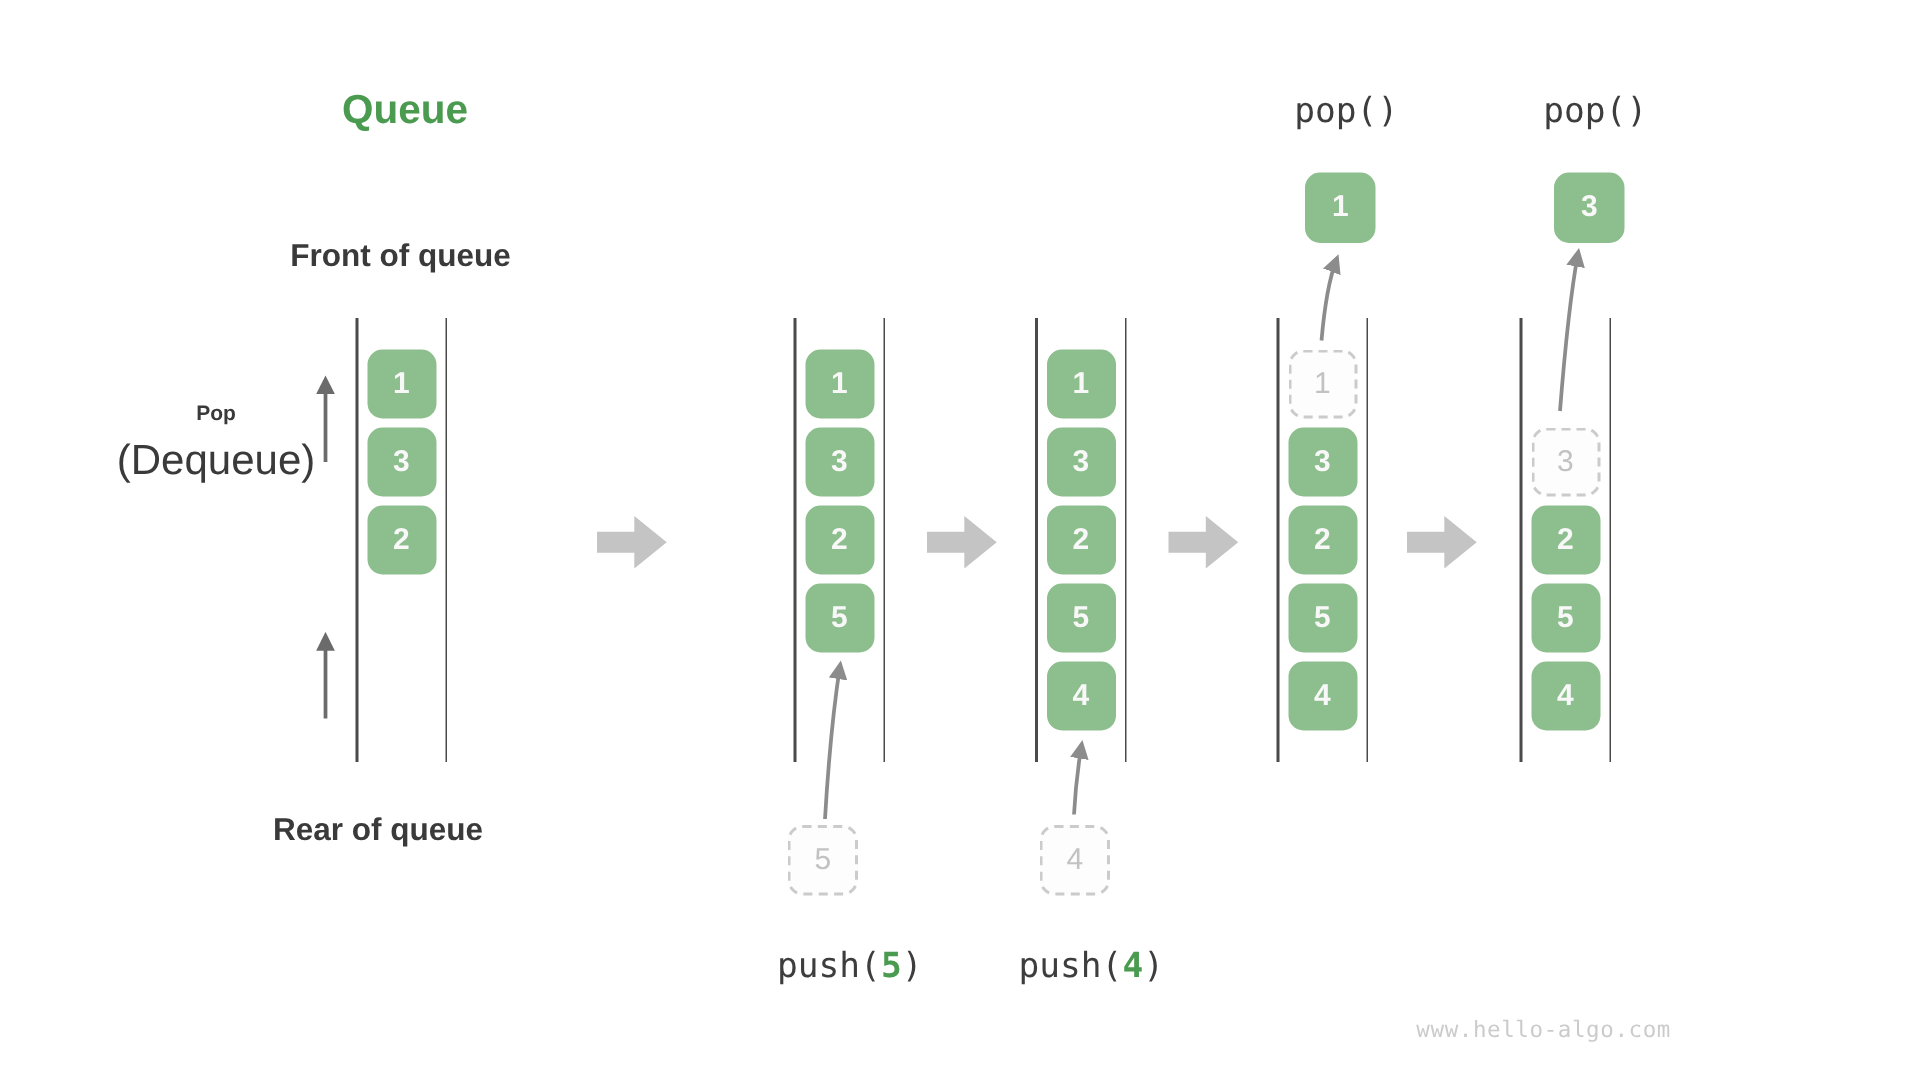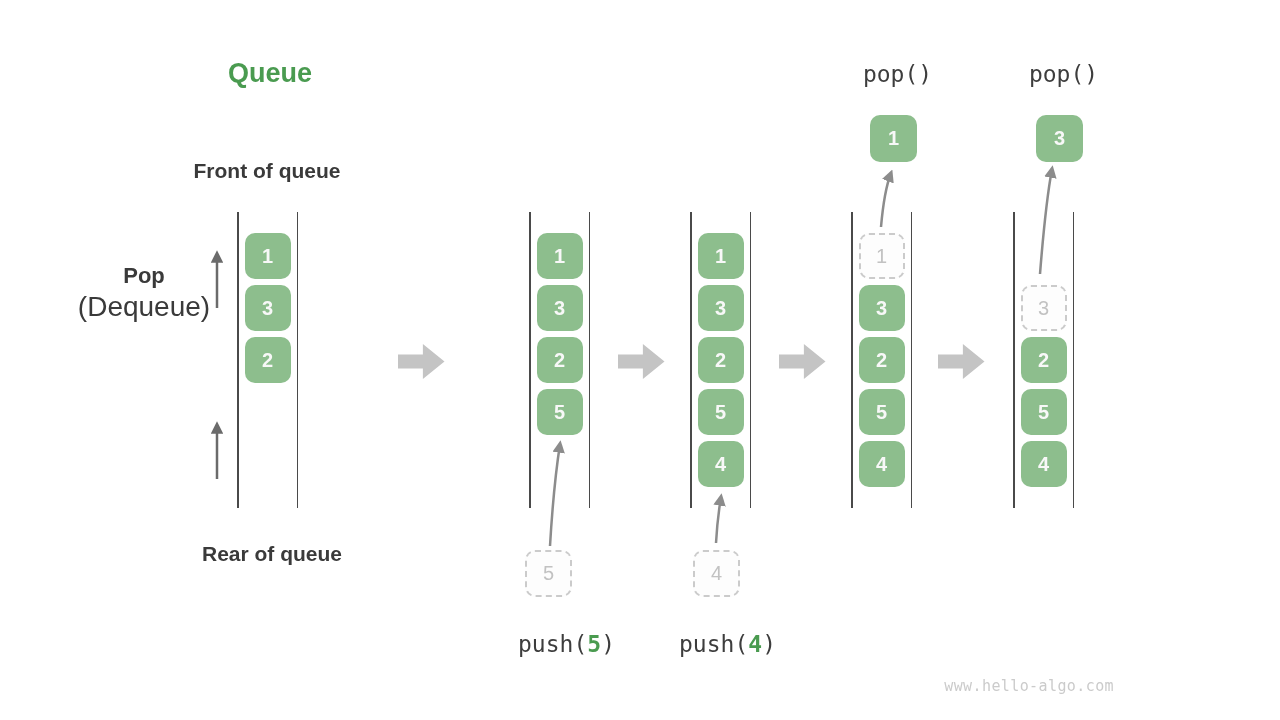--- a/index.html
+++ b/index.html
@@ -25,21 +25,21 @@
     font-size:27px;font-weight:700;color:var(--accent);
   }
   .side-label{
     position:absolute;transform:translateX(-50%);
     font-size:21px;font-weight:700;color:var(--text-dark);white-space:nowrap;
   }
   .dir-group{
     position:absolute;width:220px;transform:translateX(-50%);
     text-align:center;color:var(--text-dark);line-height:31px;white-space:nowrap;
   }
-  .dir-title{font-size:22px;font-weight:700;}
+  .dir-title{font-size:14px;font-weight:700;}
   .dir-sub{font-size:28px;font-weight:400;}
   .wall{
     position:absolute;width:1.5px;background:var(--wall);
   }
   .cell{
     position:absolute;width:46px;height:46px;border-radius:10px;
     display:flex;align-items:center;justify-content:center;
     font-size:20px;font-weight:700;box-sizing:border-box;
   }
   .cell-solid{background:var(--green);color:#F8F8F8;}
@@ -72,21 +72,21 @@
   <div class="title">Queue</div>
 
   <div class="side-label" style="left:267px;top:159px;">Front of queue</div>
 
   <div class="dir-group" style="left:144px;top:260px;">
     <div class="dir-title">Pop</div>
     <div class="dir-sub">(Dequeue)</div>
   </div>
 
 
-  <div class="side-label" style="left:272px;top:542px;">Rear of queue</div>
+  <div class="side-label" style="left:252px;top:542px;">Rear of queue</div>
 
   <div id="columns">
       <div class="wall" style="left: 237px; top: 212px; height: 296px;"></div>
       <div class="wall" style="left: 296.5px; top: 212px; height: 296px;"></div>
       <div class="cell cell-solid" style="left: 244.5px; top: 233px;">1</div>
       <div class="cell cell-solid" style="left: 244.5px; top: 285px;">3</div>
       <div class="cell cell-solid" style="left: 244.5px; top: 337px;">2</div>
       <div class="wall" style="left: 529px; top: 212px; height: 296px;"></div>
       <div class="wall" style="left: 588.5px; top: 212px; height: 296px;"></div>
       <div class="cell cell-solid" style="left: 536.5px; top: 233px;">1</div>

